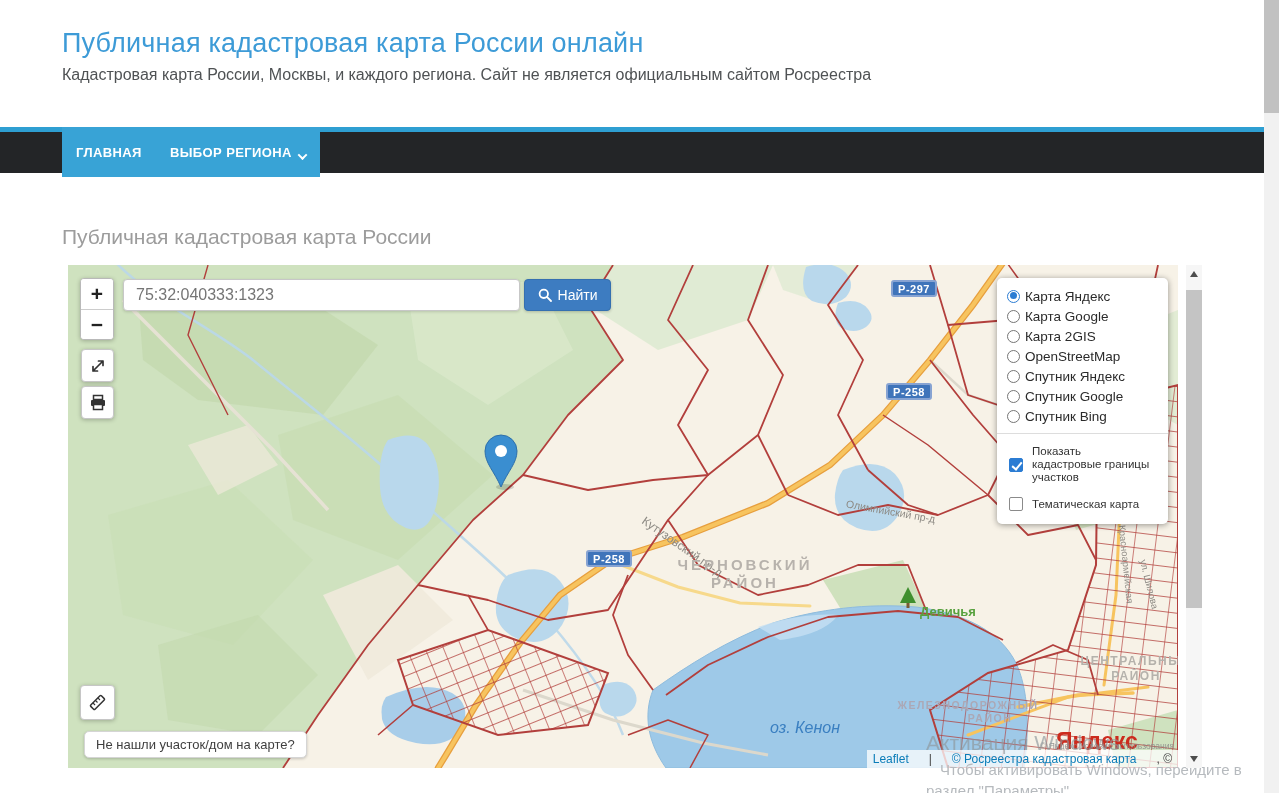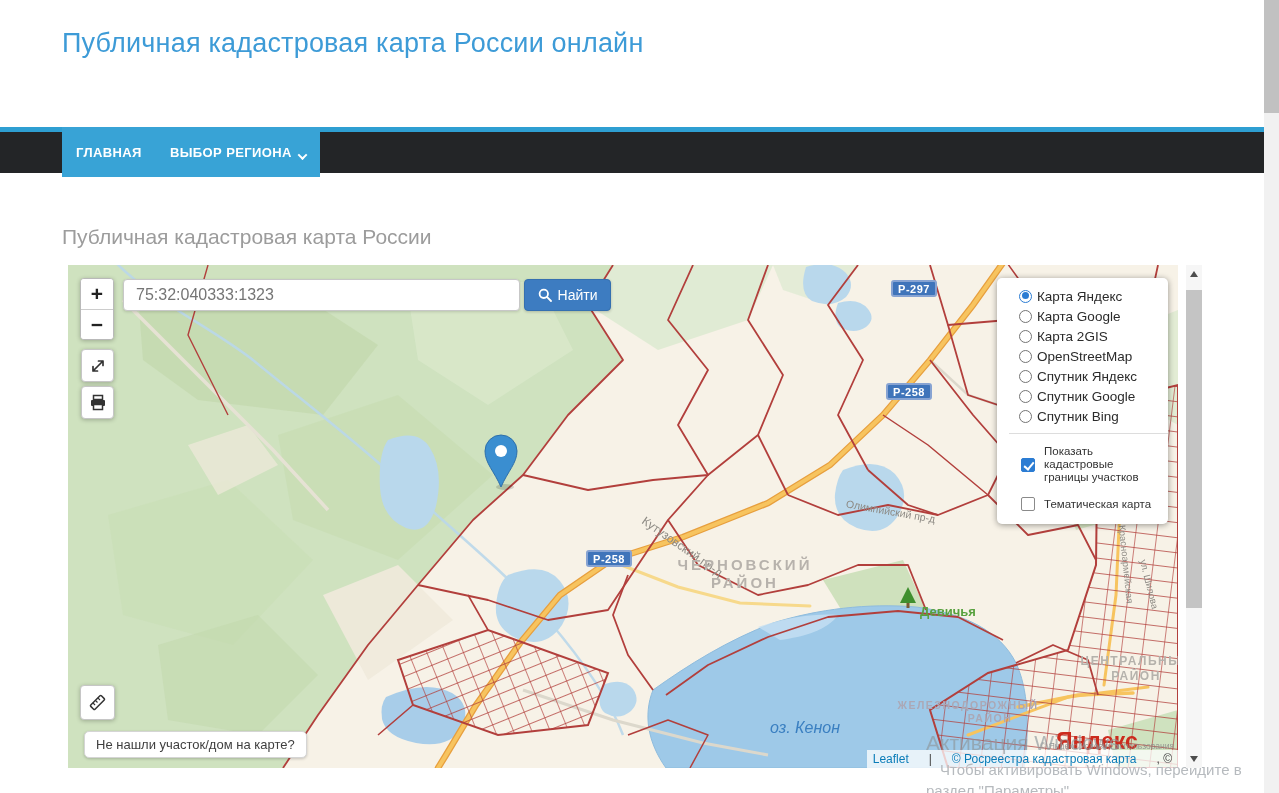--- a/index.html
+++ b/index.html
@@ -54,21 +54,21 @@
                       border:1px solid #c7c7c7; border-radius:4px; padding:0 12px; font-size:16px;
                       color:#757575; background:#fff; outline:none;
                       font-family:"Liberation Sans", sans-serif; box-shadow:0 1px 3px rgba(0,0,0,.15); }
   .map-search-btn { position:absolute; left:456px; top:14px; width:87px; height:32px;
                     background:#3d7cc1; border:1px solid #3570b0; border-radius:4px; color:#fff;
                     font-size:14px; display:flex; align-items:center; justify-content:center; gap:6px;
                     cursor:pointer; box-shadow:0 1px 3px rgba(0,0,0,.2); }
 
   
   .layer-panel { position:absolute; left:929px; top:13px; width:171px; background:#fff;
-                 border-radius:5px; box-shadow:0 1px 6px rgba(0,0,0,.4); padding:8px 0 10px 12px; }
+                 border-radius:5px; box-shadow:0 1px 6px rgba(0,0,0,.4); padding:8px 0 10px 0; }
   .radio-row { display:flex; align-items:center; gap:5px; padding:2px 10px; height:20px; cursor:pointer; }
   .radio-dot { width:13px; height:13px; border:1.5px solid #757575; border-radius:50%; flex:none; background:#fff; }
   .radio-dot.on { border-color:#2b7cd3; }
   .radio-dot.on::after { content:""; display:block; width:7px; height:7px; margin:1.5px;
                          border-radius:50%; background:#2b7cd3; }
   .radio-label { font-size:13.5px; color:#2b2b2b; }
   .layer-sep { border:none; border-top:1px solid #ddd; margin:7px 0 8px 0; }
   .cb-row { display:flex; align-items:center; gap:9px; padding:3px 10px 3px 12px; cursor:pointer; }
   .cb { width:14px; height:14px; border:1.5px solid #8a8a8a; border-radius:2px; flex:none;
         margin-top:1px; position:relative; background:#fff; }
@@ -114,20 +114,21 @@
   .outer-scroll { position:absolute; right:0; top:0; width:15px; height:793px; background:#f1f1f1; }
   .outer-scroll .thumb { position:absolute; left:0; top:0; width:15px; height:113px; background:#c1c1c1; cursor:pointer; }
 </style>
 </head>
 <body>
 
 <div id="page">
 
   <div class="site-header">
     <div class="site-title">Публичная кадастровая карта России онлайн</div>
+    <div class="site-subtitle">Кадастровая карта России, Москвы, и каждого региона. Сайт не является официальным сайтом Росреестра</div>
   </div>
 
   <div class="nav-wrap">
     <div class="nav-topline"></div>
     <div class="nav-bar"></div>
     <div class="nav-active-group">
       <div class="nav-item">
         <span>ГЛАВНАЯ</span>
       </div>
       <div class="nav-item">

